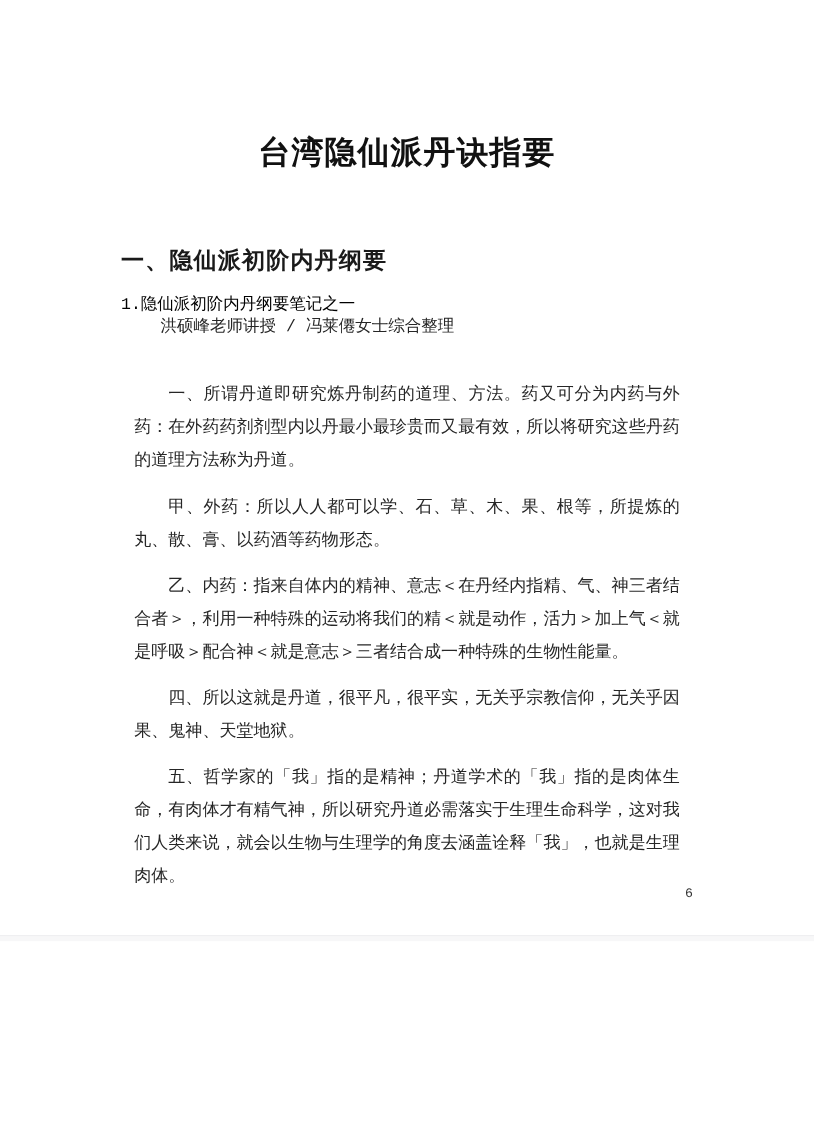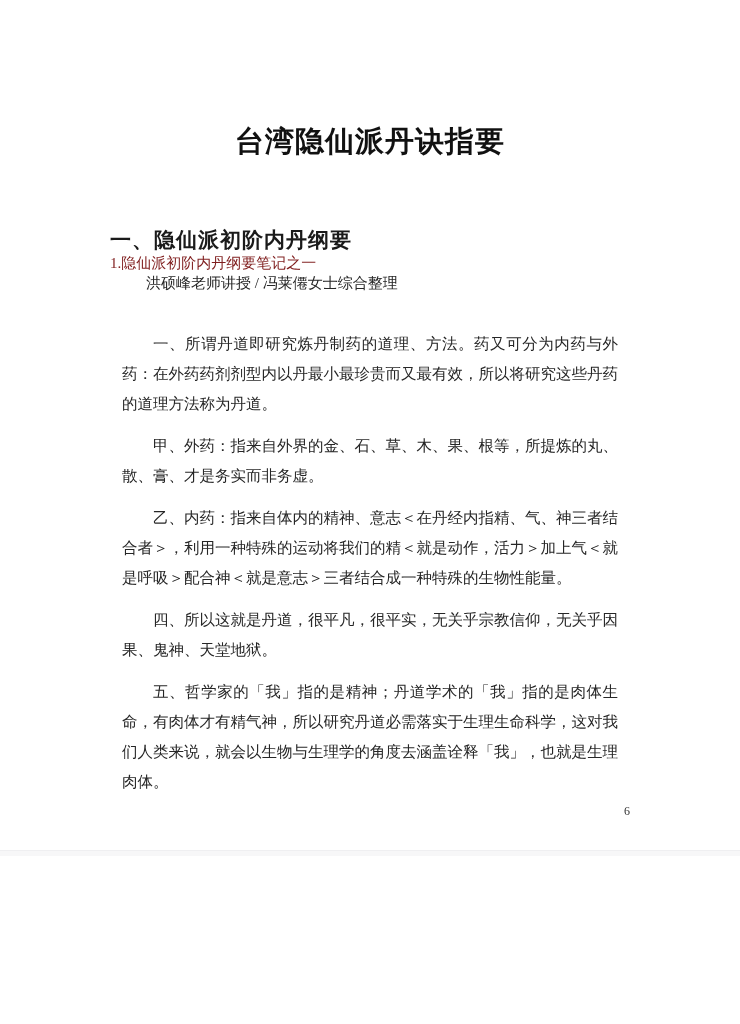--- a/index.html
+++ b/index.html
@@ -6,21 +6,21 @@
     margin: 0;
     padding: 0;
     background: #ffffff;
   }
   .page {
     position: relative;
     width: 740px;
     height: 856px;
     background: #ffffff;
     overflow: hidden;
-    font-family: Liberation Serif, serif;
+    font-family: Liberation Mono, monospace;
     color: #262626;
   }
   .content {
     position: absolute;
     left: 110px;
     width: 520px;
     top: 0;
   }
   .doc-title {
     margin-top: 124px;
@@ -33,24 +33,24 @@
   }
   .section-heading {
     margin-top: 69px;
     font-size: 21px;
     line-height: 26px;
     font-weight: bold;
     color: #1a1a1a;
     letter-spacing: 1px;
   }
   .subtitle {
-    margin-top: 0;
+    margin-top: 15px;
     font-size: 15px;
     line-height: 20px;
-    color: #7f1d1d;
+    color: #000000;
   }
   .byline {
     padding-left: 36px;
     font-size: 15px;
     line-height: 20px;
     color: #262626;
   }
   .body-text {
     margin-top: 36px;
     font-size: 15.5px;
@@ -84,21 +84,21 @@
 <body>
 
 <div class="page">
   <div class="content">
     <div class="doc-title">台湾隐仙派丹诀指要</div>
     <div class="section-heading">一、隐仙派初阶内丹纲要</div>
     <div class="subtitle">1.隐仙派初阶内丹纲要笔记之一</div>
     <div class="byline">洪硕峰老师讲授 / 冯莱僊女士综合整理</div>
     <div class="body-text">
         <p>一、所谓丹道即研究炼丹制药的道理、方法。药又可分为内药与外药：在外药药剂剂型内以丹最小最珍贵而又最有效，所以将研究这些丹药的道理方法称为丹道。</p>
-        <p>甲、外药：指来自外界的金、石、草、木、果、根等，所提炼的丸、散、膏、才是务实而非务虚。</p>
+        <p>甲、外药：所以人人都可以学、石、草、木、果、根等，所提炼的丸、散、膏、以药酒等药物形态。</p>
         <p>乙、内药：指来自体内的精神、意志＜在丹经内指精、气、神三者结合者＞，利用一种特殊的运动将我们的精＜就是动作，活力＞加上气＜就是呼吸＞配合神＜就是意志＞三者结合成一种特殊的生物性能量。</p>
         <p>四、所以这就是丹道，很平凡，很平实，无关乎宗教信仰，无关乎因果、鬼神、天堂地狱。</p>
         <p>五、哲学家的「我」指的是精神；丹道学术的「我」指的是肉体生命，有肉体才有精气神，所以研究丹道必需落实于生理生命科学，这对我们人类来说，就会以生物与生理学的角度去涵盖诠释「我」，也就是生理肉体。</p>
       </div>
   </div>
   <div class="page-number">6</div>
   <div class="footer-strip"></div>
 </div>
 
 </body></html>

